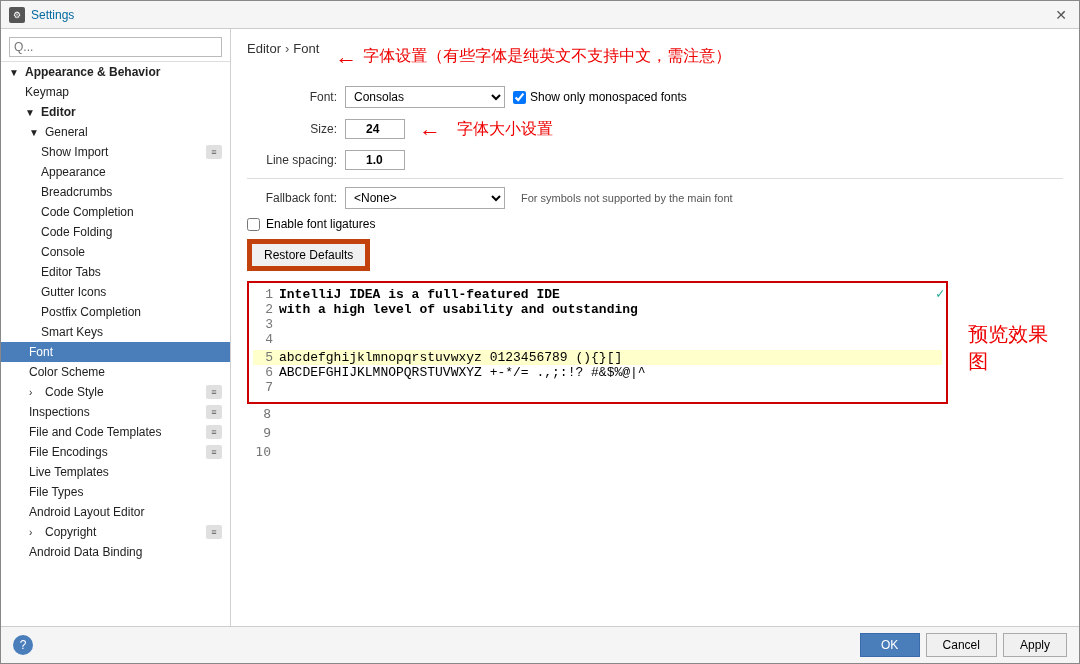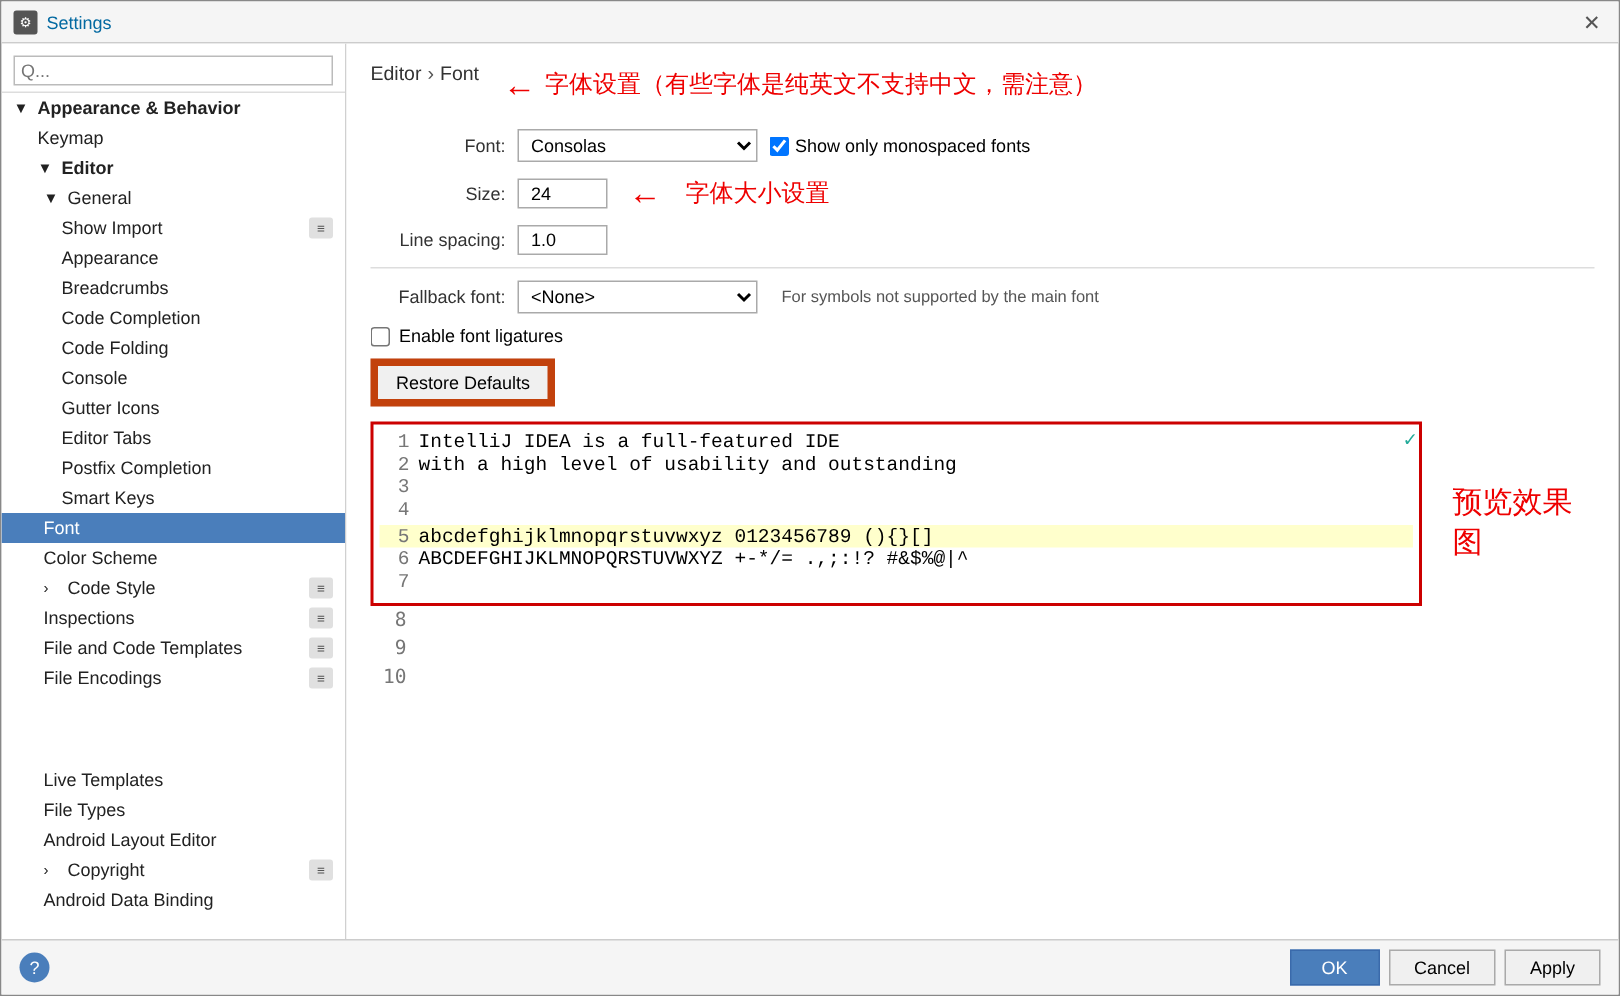--- a/index.html
+++ b/index.html
@@ -152,23 +152,24 @@
     .form-select {
       border: 1px solid #aaa;
       padding: 2px 4px;
       font-size: 12px;
       background: white;
       min-width: 160px;
       cursor: pointer;
     }
     .form-input {
       border: 1px solid #aaa;
-      padding: 2px 8px;
+      padding: 2px 20px;
       font-size: 12px;
       width: 60px;
+      font-weight: bold;
     }
     .checkbox-row {
       display: flex;
       align-items: center;
       gap: 4px;
       font-size: 12px;
     }
     .annotation-size {
       color: #e00;
       font-size: 16px;
@@ -218,21 +219,21 @@
       text-align: right;
       margin-right: 6px;
       font-size: 13px;
       user-select: none;
     }
     .line-content {
       font-size: 13px;
       color: #000;
       font-family: "Consolas", "Courier New", monospace;
     }
-    .line-content.bold-text { font-weight: normal; }
+    .line-content.bold-text { font-weight: bold; }
     .preview-empty { height: 18px; }
     .preview-highlight {
       background: #ffffcc;
     }
     .preview-corner-icon {
       position: absolute;
       top: 2px;
       right: 2px;
       color: #2a9;
       font-size: 14px;
@@ -333,24 +334,24 @@
       <div class="sidebar-item" style="padding-left:40px;">
         <span>Code Completion</span>
       </div>
       <div class="sidebar-item" style="padding-left:40px;">
         <span>Code Folding</span>
       </div>
       <div class="sidebar-item" style="padding-left:40px;">
         <span>Console</span>
       </div>
       <div class="sidebar-item" style="padding-left:40px;">
+        <span>Editor Tabs</span>
+      </div>
+      <div class="sidebar-item" style="padding-left:40px;">
         <span>Gutter Icons</span>
-      </div>
-      <div class="sidebar-item" style="padding-left:40px;">
-        <span>Editor Tabs</span>
       </div>
       <div class="sidebar-item" style="padding-left:40px;">
         <span>Postfix Completion</span>
       </div>
       <div class="sidebar-item" style="padding-left:40px;">
         <span>Smart Keys</span>
       </div>
 
       <div class="sidebar-item active" style="padding-left:28px;">
         <span>Font</span>
@@ -374,21 +375,21 @@
       <div class="sidebar-item sub2" style="padding-left:28px;">
         <span>File and Code Templates</span>
         <span class="icon-badge">≡</span>
       </div>
 
       <div class="sidebar-item sub2" style="padding-left:28px;">
         <span>File Encodings</span>
         <span class="icon-badge">≡</span>
       </div>
 
-      <div class="sidebar-item sub2" style="padding-left:28px;margin-top:48px;">
+      <div class="sidebar-item sub2" style="padding-left:28px;">
         <span>Live Templates</span>
       </div>
 
       <div class="sidebar-item sub2" style="padding-left:28px;">
         <span>File Types</span>
       </div>
 
       <div class="sidebar-item sub2" style="padding-left:28px;">
         <span>Android Layout Editor</span>
       </div>

